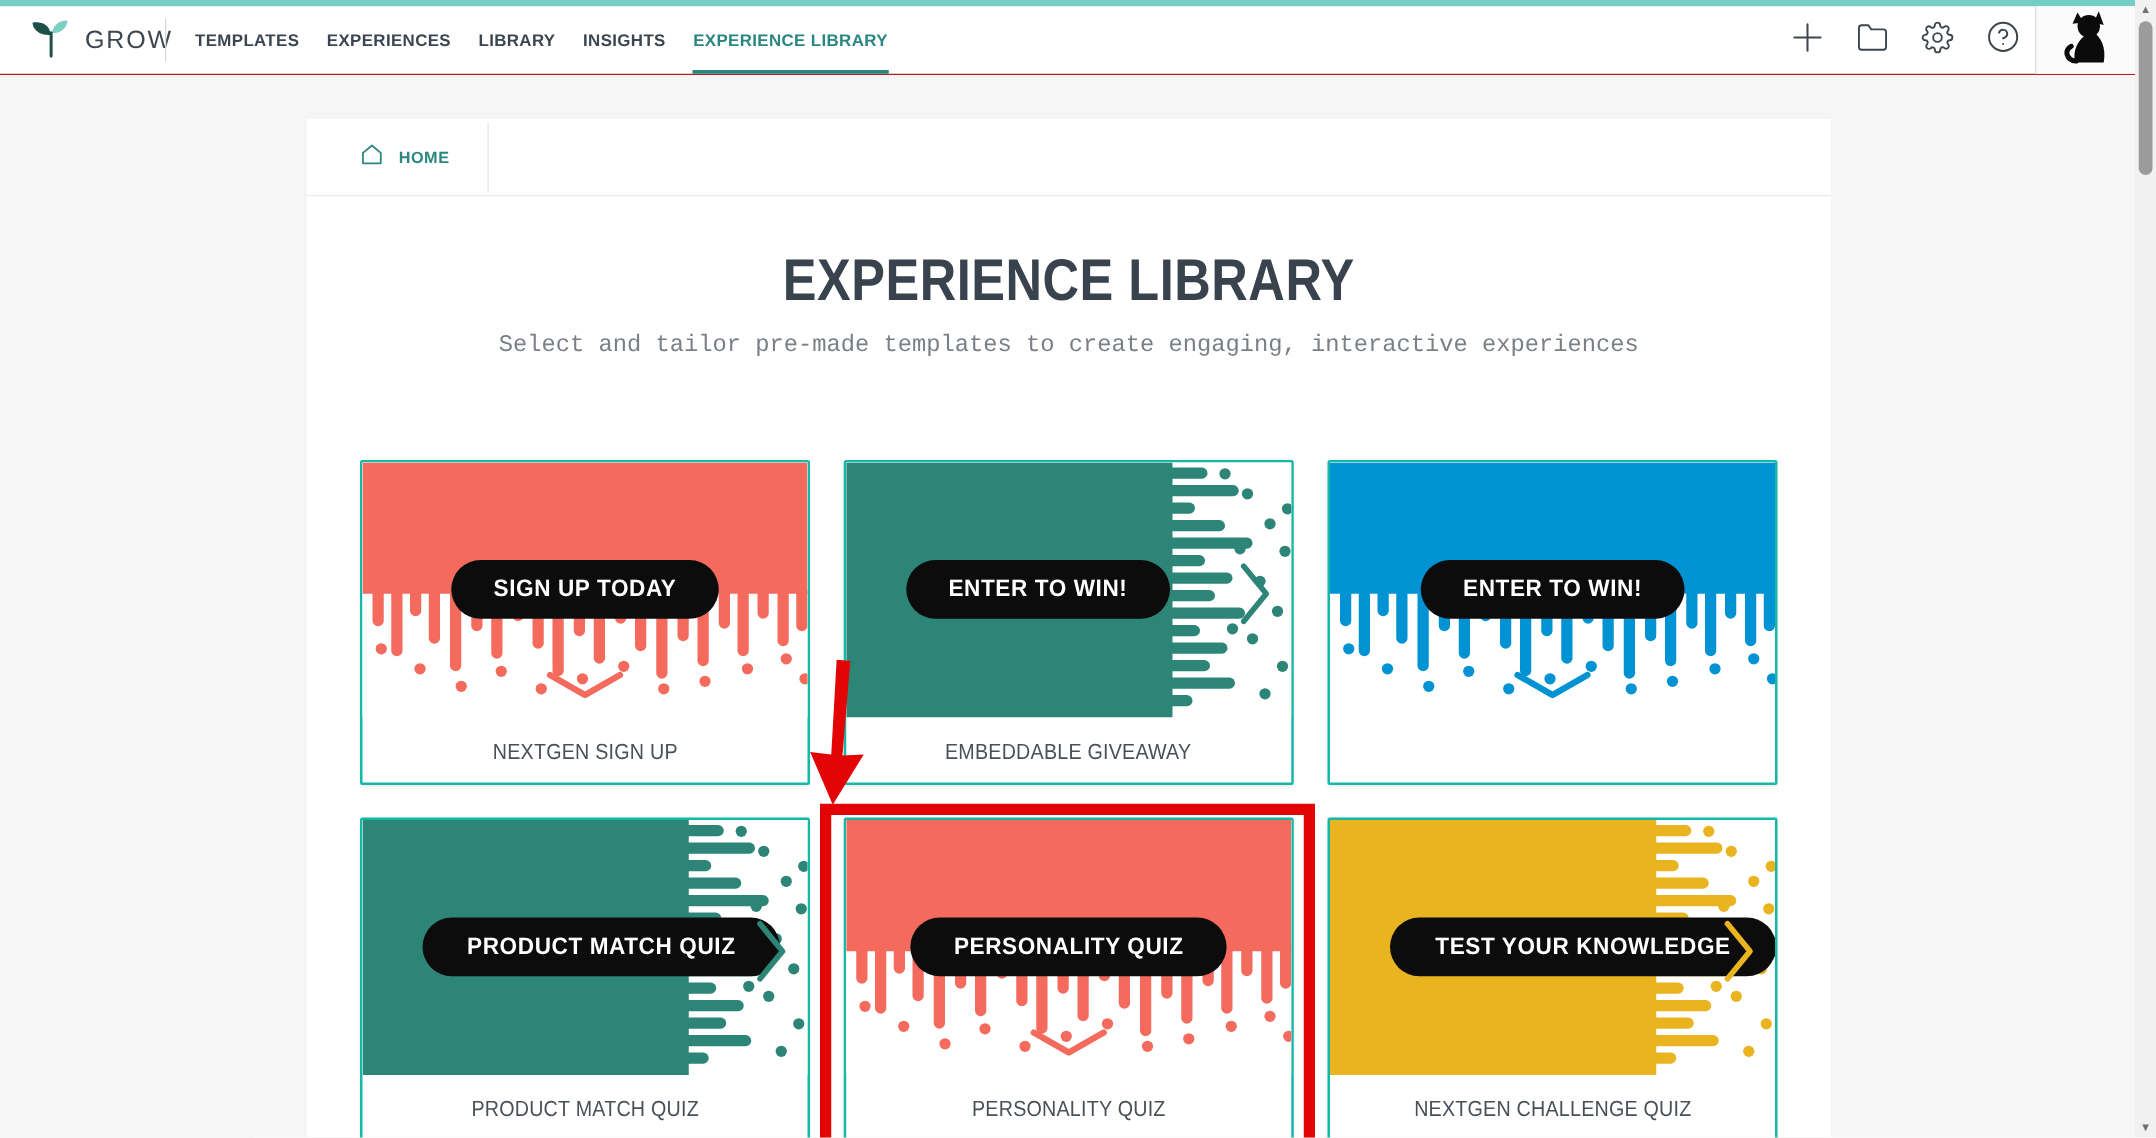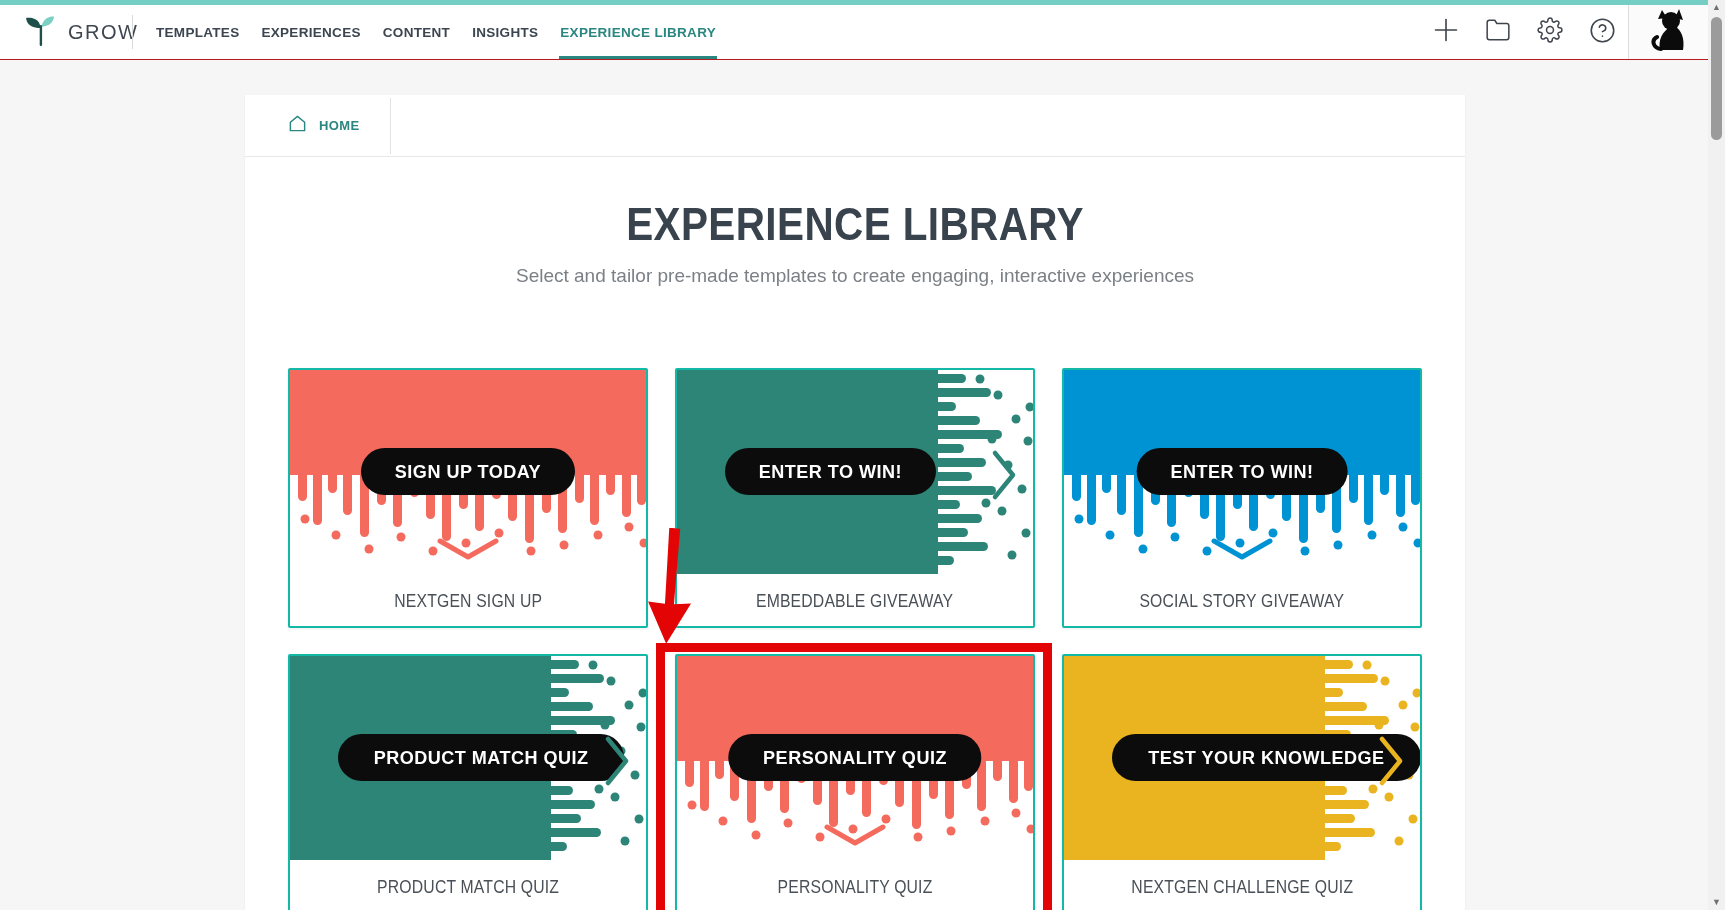--- a/index.html
+++ b/index.html
@@ -72,21 +72,21 @@
     margin-right:30px; cursor:pointer; white-space:nowrap;
   }
 
   .page-title {
     margin-top:39px; text-align:center;
     font-size:47px; font-weight:bold; letter-spacing:.5px; color:#39434d;
     transform:scaleX(.86); transform-origin:center;
   }
   .page-subtitle {
     margin-top:14px; text-align:center;
-    font-size:19px; color:#7b8086;
+    font-size:19px; color:#7b8086;font-family:Liberation Mono, monospace;
   }
 
   
   .grid {
     position:absolute; left:43px; top:273px; width:1134px;
     display:flex; flex-wrap:wrap; column-gap:27px; row-gap:26px;
   }
   .card {
     width:360px; height:260px; background:#ffffff;
     border:2px solid #14b8a6; border-radius:2px;
@@ -138,21 +138,21 @@
         <path d="M17.5 14.5 C17.5 14.5 19 4 30 4.5 C30 4.5 29.5 14.5 17.5 14.5 Z" fill="#7bcfc3"></path>
         <rect x="15.7" y="13" width="2.4" height="21" rx="1.2" fill="#1e4f49"></rect>
       </svg>
     </span>
     <span class="brand-text">GROW</span>
   </div>
   <div class="topbar-divider"></div>
   <div class="nav-links" id="nav-links">
       <div class="nav-link">TEMPLATES</div>
       <div class="nav-link">EXPERIENCES</div>
-      <div class="nav-link">CONTENT</div>
+      <div class="nav-link">LIBRARY</div>
       <div class="nav-link">INSIGHTS</div>
       <div class="nav-link active">EXPERIENCE LIBRARY</div>
     </div>
 
   <div class="topbar-right">
     <div class="icon-btn">
       <span>
         <svg width="28" height="28" viewBox="0 0 24 24" fill="none" stroke-width="1.4" stroke-linecap="round">
           <line x1="12" y1="3" x2="12" y2="21"></line>
             <line x1="3" y1="12" x2="21" y2="12"></line>
@@ -351,23 +351,20 @@
               <circle cx="339" cy="54" r="4.5" fill="#0093d3"></circle>
               <circle cx="354" cy="70" r="4.5" fill="#0093d3"></circle>
             </svg></div>
           <div class="chev-down"><svg viewBox="0 0 64 24" width="64" height="24">
               <polyline points="4,4 32,20 60,4" fill="none" stroke="#0093d3" stroke-width="5" stroke-linecap="round" stroke-linejoin="round"></polyline>
             </svg></div>
           <div class="pill centered">
             <span>ENTER TO WIN!</span>
           </div>
         </div>
-        <div class="card-label-wrap">
-          <span class="card-label">SOCIAL STORY GIVEAWAY</span>
-        </div>
       </div>
       <div class="card">
         <div class="card-img">
           <div class="solid-right" style="background: rgb(45, 133, 119);"></div>
           <div class="drip-right"><svg viewBox="0 0 100 204" width="100" height="204">
               <rect x="-8" y="0" width="10" height="204" fill="#2d8577"></rect>
               <rect x="-6" y="4" width="36" height="9" rx="4.5" fill="#2d8577"></rect>
               <rect x="-6" y="18" width="61" height="9" rx="4.5" fill="#2d8577"></rect>
               <rect x="-6" y="32" width="26" height="9" rx="4.5" fill="#2d8577"></rect>
               <rect x="-6" y="46" width="50" height="9" rx="4.5" fill="#2d8577"></rect>

